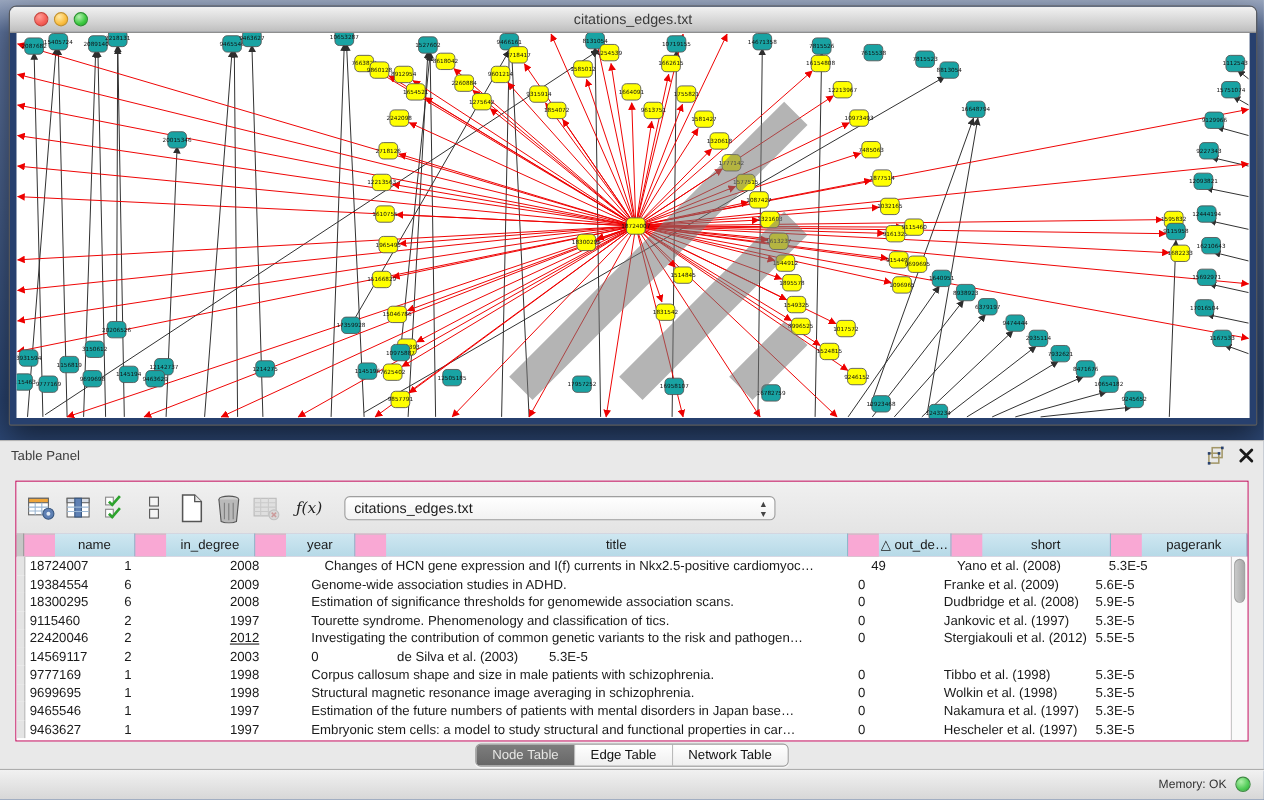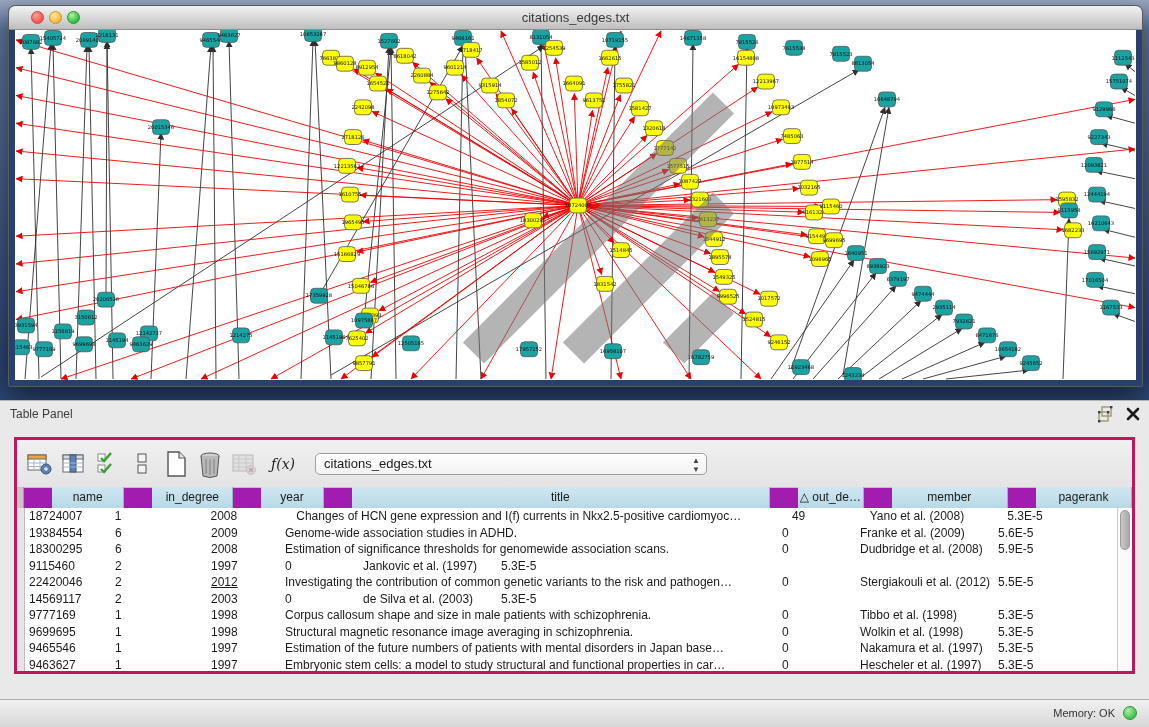--- a/index.html
+++ b/index.html
@@ -17,21 +17,21 @@
   .tl.g{left:58px;background:radial-gradient(circle at 35% 30%,#b7f0b2,#3bc93f 60%,#2ea232);border:1px solid #2a9230;}
   .wtitle{position:absolute;left:0;right:0;top:4px;text-align:center;font-size:13px;color:#3a3a3a;}
   .canvas-wrap{position:absolute;left:6px;right:6px;top:24px;bottom:6px;background:#fff;overflow:hidden;}
   .canvas-wrap svg{display:block;width:100%;height:100%;}
   .grip{position:absolute;right:2px;bottom:2px;width:14px;height:14px;opacity:.55;}
   
   .table-panel{position:absolute;left:0;top:400px;width:1149px;height:300px;background:#e9e9e9;border-top:1px solid #b5b5b5;}
   .panel-titlebar{height:26px;position:relative;}
   .panel-title{position:absolute;left:10px;top:6px;font-size:12px;color:#3c3c3c;}
   .pt-icons{position:absolute;right:8px;top:4px;display:flex;gap:10px;align-items:center;}
-  .panel-inner{position:absolute;left:14px;right:14px;top:36px;height:237px;border:3px solid #be185d;background:#a21caf;box-sizing:border-box;}
+  .panel-inner{position:absolute;left:14px;right:14px;top:36px;height:237px;border:1px solid #be185d;background:#f9a8d4;box-sizing:border-box;}
   .toolbar{height:47px;background:linear-gradient(180deg,#f0f0f0,#e4e4e4);border-bottom:1px solid #c2c2c2;
       display:flex;align-items:center;padding-left:8px;}
   .tbi{width:30px;height:30px;display:flex;align-items:center;justify-content:center;margin-right:4px;border-radius:4px;}
   .fx{font-family:"DejaVu Serif",serif;font-style:italic;font-size:14px;color:#222;margin:0 6px 0 8px;}
   .combo{width:392px;height:22px;margin-left:14px;border:1px solid #9f9f9f;border-radius:5px;
       background:linear-gradient(180deg,#ffffff,#f2f2f2);display:flex;align-items:center;position:relative;
       font-size:13px;color:#1a1a1a;padding-left:8px;box-sizing:border-box;}
   .combo .arrows{position:absolute;right:6px;top:2px;font-size:8px;line-height:9px;color:#444;text-align:center;}
   
   .tbl{position:absolute;left:0;right:0;top:47px;bottom:0;}
@@ -770,21 +770,21 @@
     </div>
 
     <div class="tbl">
       <div class="thead" id="thead">
           <div class="th gut" style="width: 8px;"></div>
           <div class="th" style="width: 86px;">name</div>
           <div class="th" style="width: 96px;">in_degree</div>
           <div class="th" style="width: 74px;">year</div>
           <div class="th" style="width: 497px;">title</div>
           <div class="th" style="width: 78px;">△ out_de…</div>
-          <div class="th" style="width: 138px;">member</div>
+          <div class="th" style="width: 138px;">short</div>
           <div class="th" style="width: 114px;">pagerank</div>
         </div>
       <div class="tbody" id="tbody">
           <div class="tr">
             <div class="td gut" style="width: 8px;"></div>
             <div class="td" style="width: 86px;">18724007</div>
             <div class="td" style="width: 96px;">1</div>
             <div class="td" style="width: 74px;">2008</div>
             <div class="td" style="width: 497px; margin-left: 12px;">Changes of HCN gene expression and I(f) currents in Nkx2.5-positive cardiomyoc…</div>
             <div class="td" style="width: 78px;">49</div>
@@ -809,20 +809,21 @@
             <div class="td" style="width: 497px;">Estimation of significance thresholds for genomewide association scans.</div>
             <div class="td" style="width: 78px;">0</div>
             <div class="td" style="width: 138px;">Dudbridge et al. (2008)</div>
             <div class="td" style="width: 114px;">5.9E-5</div>
           </div>
           <div class="tr">
             <div class="td gut" style="width: 8px;"></div>
             <div class="td" style="width: 86px;">9115460</div>
             <div class="td" style="width: 96px;">2</div>
             <div class="td" style="width: 74px;">1997</div>
+            <div class="td" style="width: 497px;">Tourette syndrome. Phenomenology and classification of tics.</div>
             <div class="td" style="width: 78px;">0</div>
             <div class="td" style="width: 138px;">Jankovic et al. (1997)</div>
             <div class="td" style="width: 114px;">5.3E-5</div>
           </div>
           <div class="tr">
             <div class="td gut" style="width: 8px;"></div>
             <div class="td" style="width: 86px;">22420046</div>
             <div class="td" style="width: 96px;">2</div>
             <div class="td" style="width: 74px; text-decoration: underline;">2012</div>
             <div class="td" style="width: 497px;">Investigating the contribution of common genetic variants to the risk and pathogen…</div>
@@ -879,18 +880,25 @@
             <div class="td" style="width: 138px;">Hescheler et al. (1997)</div>
             <div class="td" style="width: 114px;">5.3E-5</div>
           </div>
         </div>
       <div class="vscroll">
         <div class="thumb"></div>
       </div>
     </div>
   </div>
 
+  <div class="tabsrow">
+    <div class="tabs" id="tabs">
+        <div class="tab active">Node Table</div>
+        <div class="tab">Edge Table</div>
+        <div class="tab">Network Table</div>
+      </div>
+  </div>
 </div>
 
 <div class="statusbar">
   <span class="mem">Memory: OK</span>
   <span class="memdot"></span>
 </div>
 
 </body></html>

